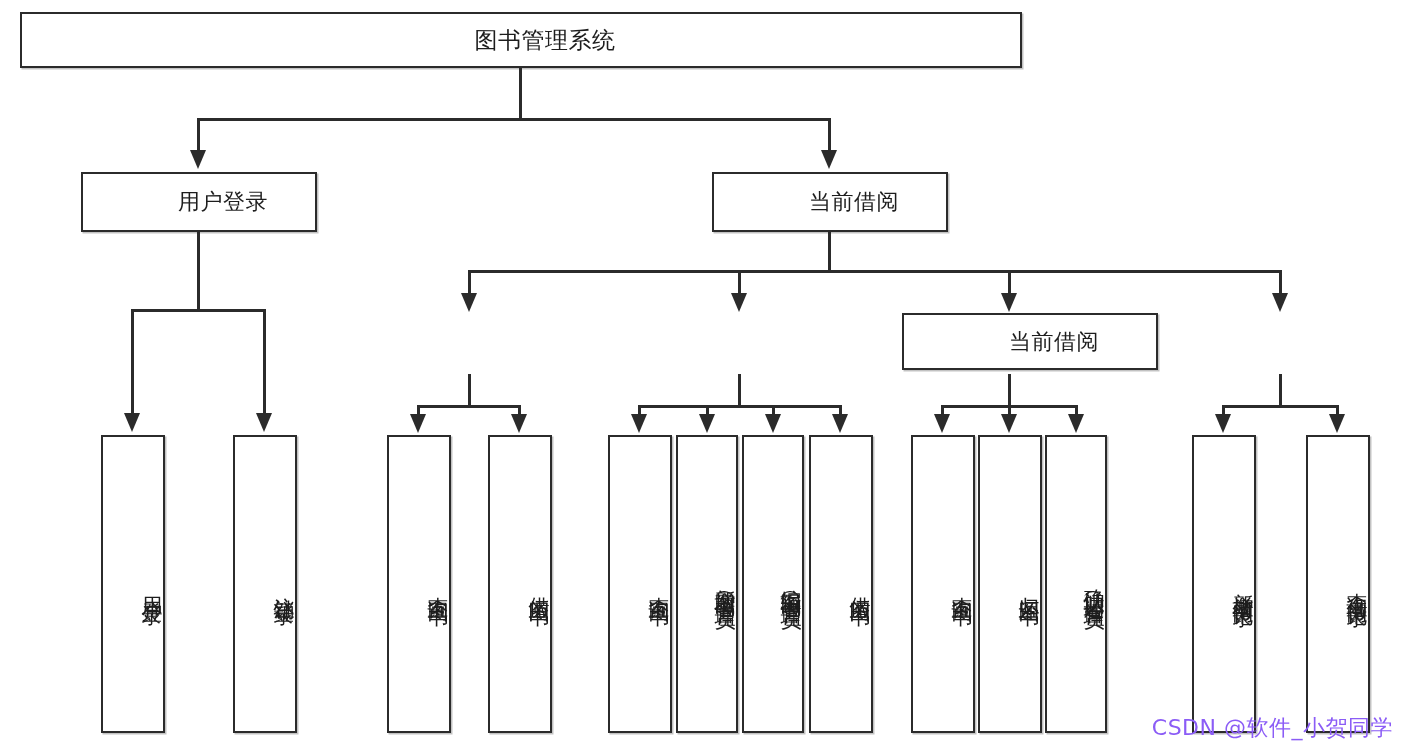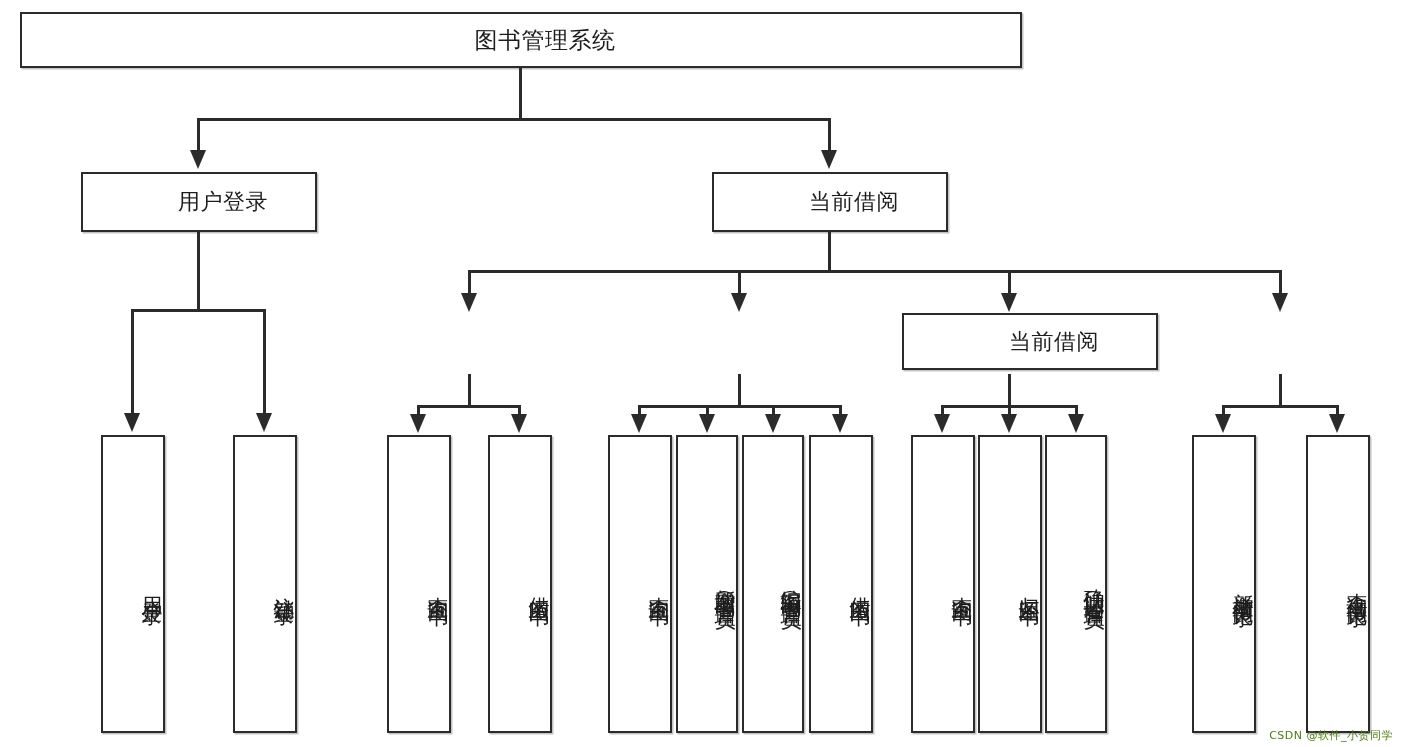--- a/index.html
+++ b/index.html
@@ -78,22 +78,22 @@
     height: 0;
     border-left: 8px solid transparent;
     border-right: 8px solid transparent;
     border-top: 19px solid #2b2b2b;
   }
   
   #watermark {
     position: absolute;
     right: 12px;
     bottom: 4px;
-    font-size: 11px;
-    color: #4d7c0f;
+    font-size: 22px;
+    color: #8b5cf6;
     letter-spacing: 0.5px;
     white-space: nowrap;
     pointer-events: none;
   }
 </style>
 </head>
 <body>
 
 <div id="diagram">
 

